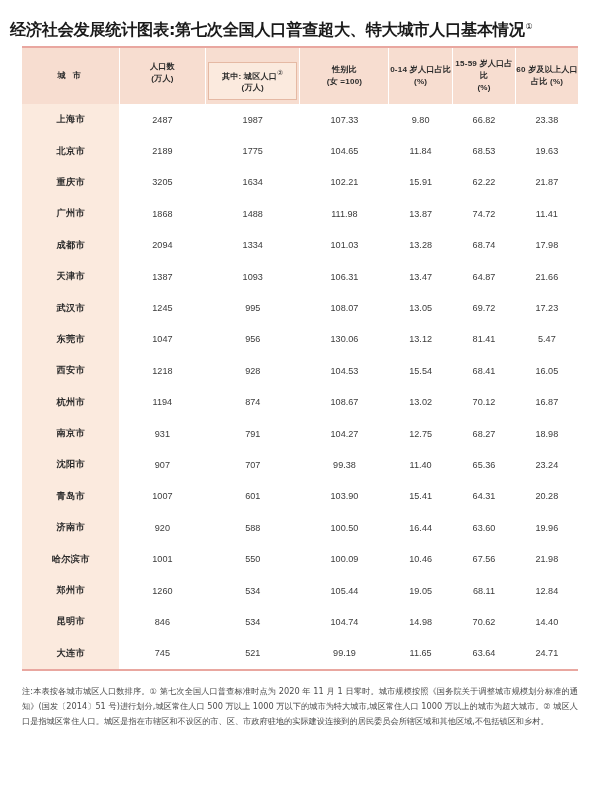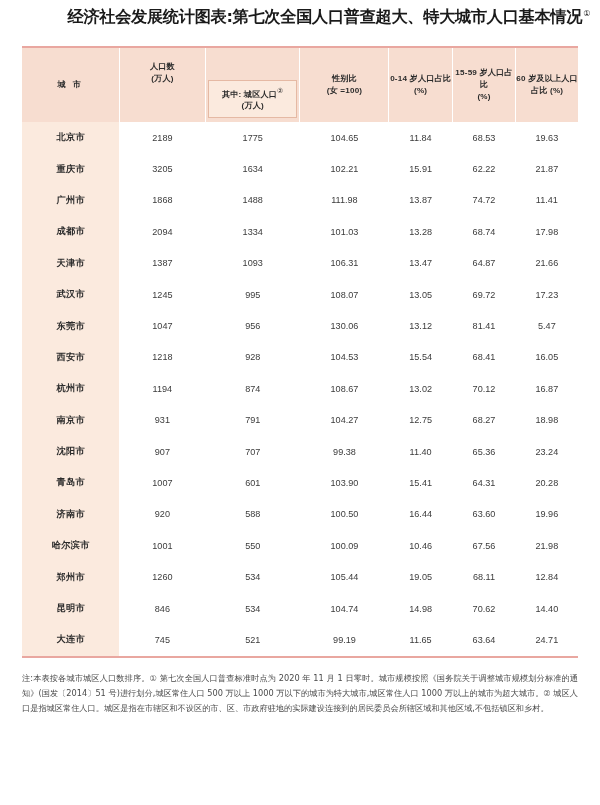--- a/index.html
+++ b/index.html
@@ -18,24 +18,23 @@
   .page {
     width: 600px;
     height: 805px;
     box-sizing: border-box;
     padding: 0;
     position: relative;
   }
 
   
   .title-wrap {
-    padding: 6px 10px 0 10px;
+    padding: 19px 10px 0 10px;
     height: 38px;
     box-sizing: border-box;
-    text-align: right;
   }
   .title {
     font-size: 16.2px;
     font-weight: bold;
     letter-spacing: -0.3px;
     color: #1a1a1a;
     white-space: nowrap;
     line-height: 1.4;
     font-family: "DejaVu Sans", "Liberation Sans", sans-serif;
   }
@@ -82,21 +81,21 @@
     position: relative;
   }
   thead th:first-child { border-left: none; }
   thead th:last-child  { border-right: none; }
 
   th .hd-line { display: block; }
   th.city-hd { letter-spacing: 2.5px; }
 
   
   th.pop-hd {
-    padding-bottom: 24px;
+    padding-bottom: 6px;
     vertical-align: middle;
   }
   th.urban-hd {
     padding: 0;
     vertical-align: bottom;
     background: #f7ddd0;
   }
   .urban-box {
     background: #fbeade;
     border: 1px solid #e5b9a4;
@@ -188,20 +187,29 @@
             <span class="hd-line">(%)</span>
           </th>
           <th>
             <span class="hd-line">60 岁及以上人口</span>
             <span class="hd-line">占比 (%)</span>
           </th>
         </tr>
       </thead>
       <tbody id="table-body">
           <tr>
+            <td class="city">上海市</td>
+            <td>2487</td>
+            <td>1987</td>
+            <td>107.33</td>
+            <td>9.80</td>
+            <td>66.82</td>
+            <td>23.38</td>
+          </tr>
+          <tr>
             <td class="city">北京市</td>
             <td>2189</td>
             <td>1775</td>
             <td>104.65</td>
             <td>11.84</td>
             <td>68.53</td>
             <td>19.63</td>
           </tr>
           <tr>
             <td class="city">重庆市</td>

